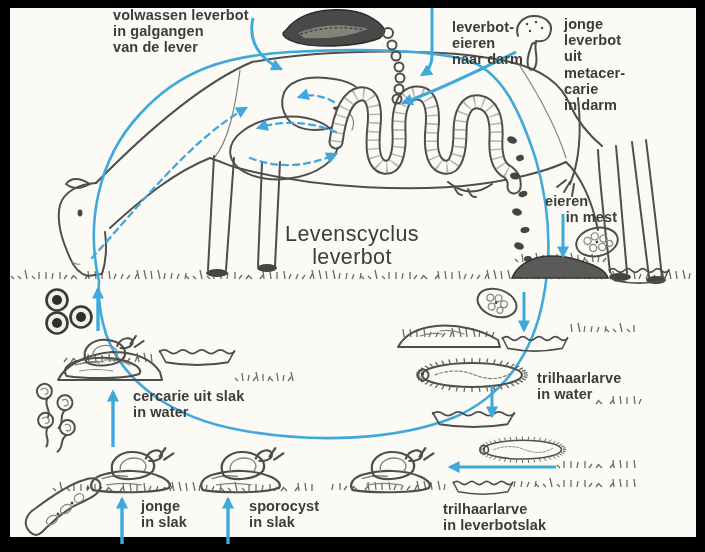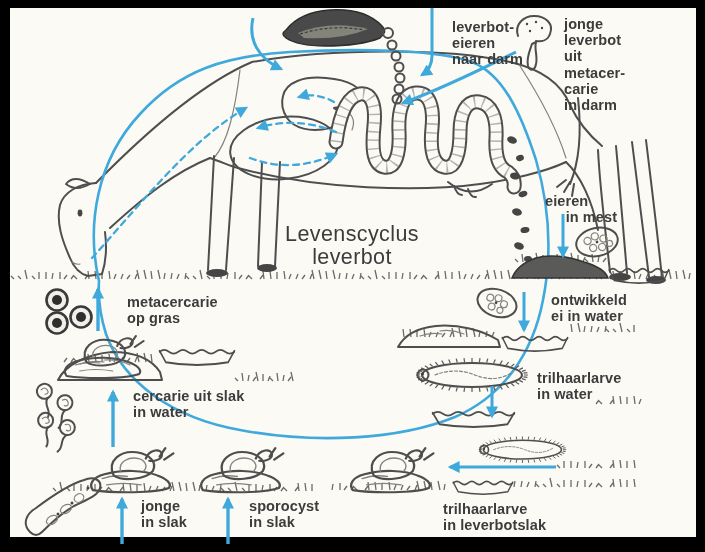--- a/index.html
+++ b/index.html
@@ -251,40 +251,39 @@
   <path class="barr" d="M563,214 L563,256" marker-end="url(#ah)"></path>
   <path class="barr" d="M524,292 L524,330" marker-end="url(#ah)"></path>
   <path class="barr" d="M492,386 L492,416" marker-end="url(#ah)"></path>
   <path class="barr" d="M556,467 L450,467" marker-end="url(#ah)"></path>
   <path class="barr2" d="M122,544 L122,499" marker-end="url(#ah)"></path>
   <path class="barr2" d="M228,544 L228,499" marker-end="url(#ah)"></path>
   <path class="barr2" d="M113,447 L113,392" marker-end="url(#ah)"></path>
   <path class="barr2" d="M98,331 L98,289" marker-end="url(#ah)"></path>
 </svg>
 
+<div class="lbl" style="left:113px;top:7px">volwassen leverbot
+in galgangen
+van de lever</div>
 <div class="lbl" style="left:452px;top:19px">leverbot-
 eieren
 naar darm</div>
 <div class="lbl" style="left:564px;top:16px">jonge
 leverbot
 uit
 metacer-
 carie
 in darm</div>
 <div class="lbl" style="left:545px;top:193px">eieren
      in mest</div>
-<div class="lbl" style="left:551px;top:292px">ontwikkeld
-ei in water</div>
 <div class="lbl" style="left:537px;top:370px">trilhaarlarve
 in water</div>
 <div class="lbl" style="left:443px;top:501px">trilhaarlarve
 in leverbotslak</div>
 <div class="lbl" style="left:249px;top:498px">sporocyst
 in slak</div>
 <div class="lbl" style="left:141px;top:498px">jonge
 in slak</div>
 <div class="lbl" style="left:133px;top:388px">cercarie uit slak
 in water</div>
-<div class="lbl" style="left:127px;top:294px">metacercarie
-op gras</div>
 <div class="title">Levenscyclus
 leverbot</div>
 </div>
 
 </body></html>

